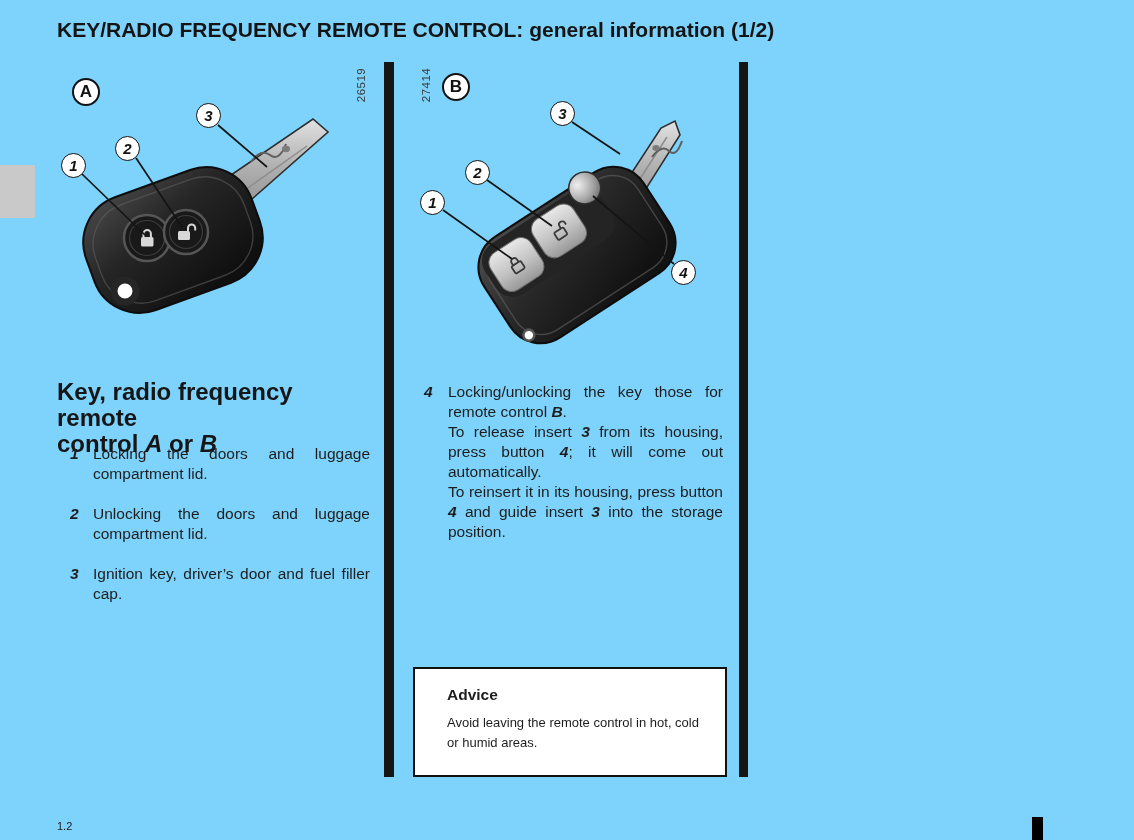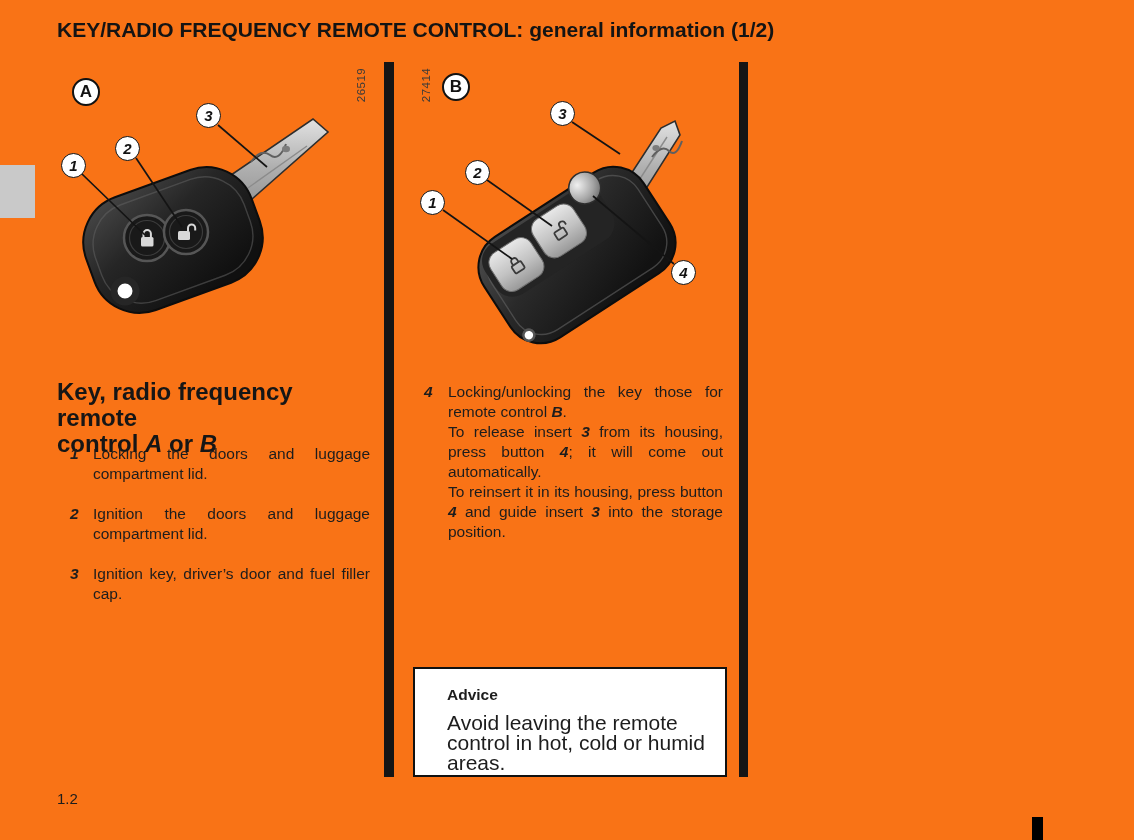--- a/index.html
+++ b/index.html
@@ -1,16 +1,16 @@
 <!DOCTYPE html>
 <html><head>
 <meta charset="utf-8">
 <style>
   html,body{margin:0;padding:0;background:#fff;}
-  .page{position:relative;width:1134px;height:840px;background:#f97316;overflow:hidden;
+  .page{position:relative;width:1134px;height:840px;background:#7dd3fc;overflow:hidden;
         font-family:"Liberation Sans",sans-serif;color:#1d1d1d;}
 
   .page-title{position:absolute;left:57px;top:18px;margin:0;font-size:21px;font-weight:bold;
               color:#141414;letter-spacing:0;white-space:nowrap;}
 
   .side-tab{position:absolute;left:0;top:165px;width:35px;height:53px;background:#c9c9c9;}
   .vbar{position:absolute;top:62px;height:715px;background:#151515;}
   .vbar-1{left:384px;width:10px;}
   .vbar-2{left:739px;width:9px;}
   .bottom-tab{position:absolute;left:1032px;top:817px;width:11px;height:23px;background:#000;}
@@ -41,27 +41,27 @@
 
   .item4-wrap{position:absolute;left:424px;top:382px;width:299px;display:flex;
               font-size:15.5px;line-height:20px;}
   .item4-wrap .num{width:24px;flex:none;font-weight:bold;font-style:italic;}
   .item4-wrap .txt4{flex:1;}
   .item4-wrap .txt4 p{margin:0;text-align:justify;}
 
   .advice-box{position:absolute;left:413px;top:667px;width:314px;height:110px;box-sizing:border-box;
               border:2px solid #111;background:#fff;padding:17px 15px 0 32px;}
   .advice-box h3{margin:0 0 9px 0;font-size:15.5px;font-weight:bold;}
-  .advice-box p{margin:0;font-size:21px;line-height:20px;text-align:left;}
+  .advice-box p{margin:0;font-size:13px;line-height:20px;text-align:left;}
 
   .warning-box{position:absolute;left:765px;top:635px;width:310px;height:140px;box-sizing:border-box;
                border:2px solid #111;background:#fff;padding:27px 13px 0 15px;}
   .warning-box p{margin:0;font-size:15.5px;line-height:20px;text-align:justify;}
 
-  .page-number{position:absolute;left:57px;top:790px;font-size:15px;color:#1d1d1d;}
+  .page-number{position:absolute;left:57px;top:820px;font-size:11px;color:#1d1d1d;}
 </style>
 </head>
 <body>
 
 <div class="page">
 
   <h1 class="page-title">KEY/RADIO FREQUENCY REMOTE CONTROL: general information (1/2)</h1>
 
   <div class="side-tab"></div>
   <div class="vbar vbar-1"></div>
@@ -189,21 +189,21 @@
 
   <h2 class="heading"><span>Key, radio frequency remote</span><br><span>control</span> <span class="it">A</span> <span>or</span> <span class="it">B</span></h2>
 
   <div class="items">
     <div class="item">
       <span class="num">1</span>
       <span class="txt">Locking the doors and luggage compartment lid.</span>
     </div>
     <div class="item">
       <span class="num">2</span>
-      <span class="txt">Ignition the doors and luggage compartment lid.</span>
+      <span class="txt">Unlocking the doors and luggage compartment lid.</span>
     </div>
     <div class="item">
       <span class="num">3</span>
       <span class="txt">Ignition key, driver’s door and fuel filler cap.</span>
     </div>
   </div>
 
   <div class="item4-wrap">
     <span class="num">4</span>
     <div class="txt4">

